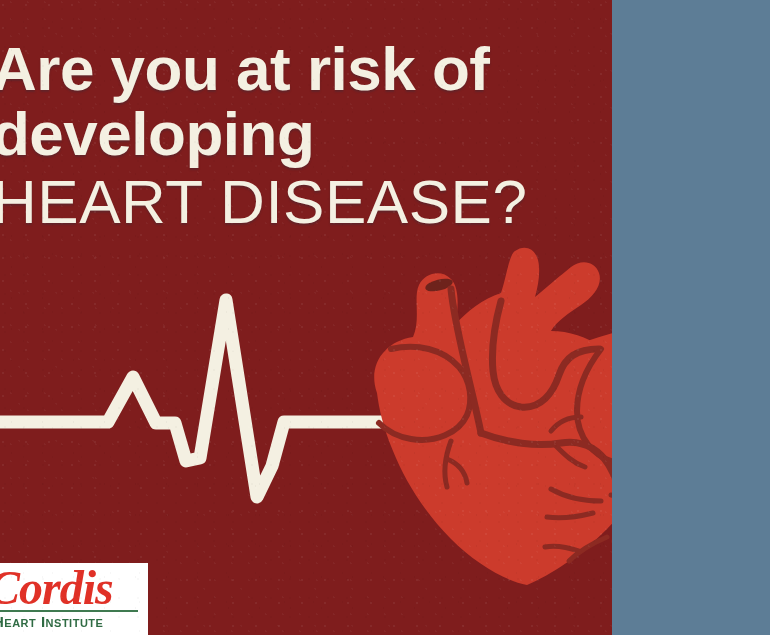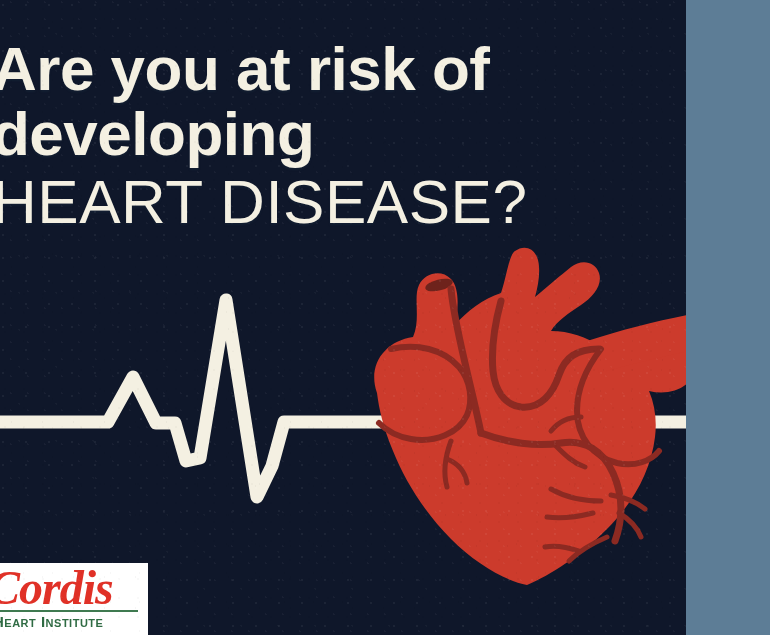--- a/index.html
+++ b/index.html
@@ -2,24 +2,24 @@
 <html><head>
 <meta charset="utf-8">
 <style>
   html, body {
     margin: 0;
     padding: 0;
     background: #5d7d96;
   }
   .banner {
     position: relative;
-    width: 686px;
+    width: 612px;
     height: 635px;
     overflow: hidden;
-    background: #0f172a;
+    background: #7f1d1d;
     font-family: "Liberation Sans", sans-serif;
   }
   
   .grain {
     position: absolute;
     inset: 0;
     pointer-events: none;
     opacity: .10;
     background-image:
       radial-gradient(circle at 12% 22%, rgba(255,255,255,.55) 0 1px, transparent 1px),

